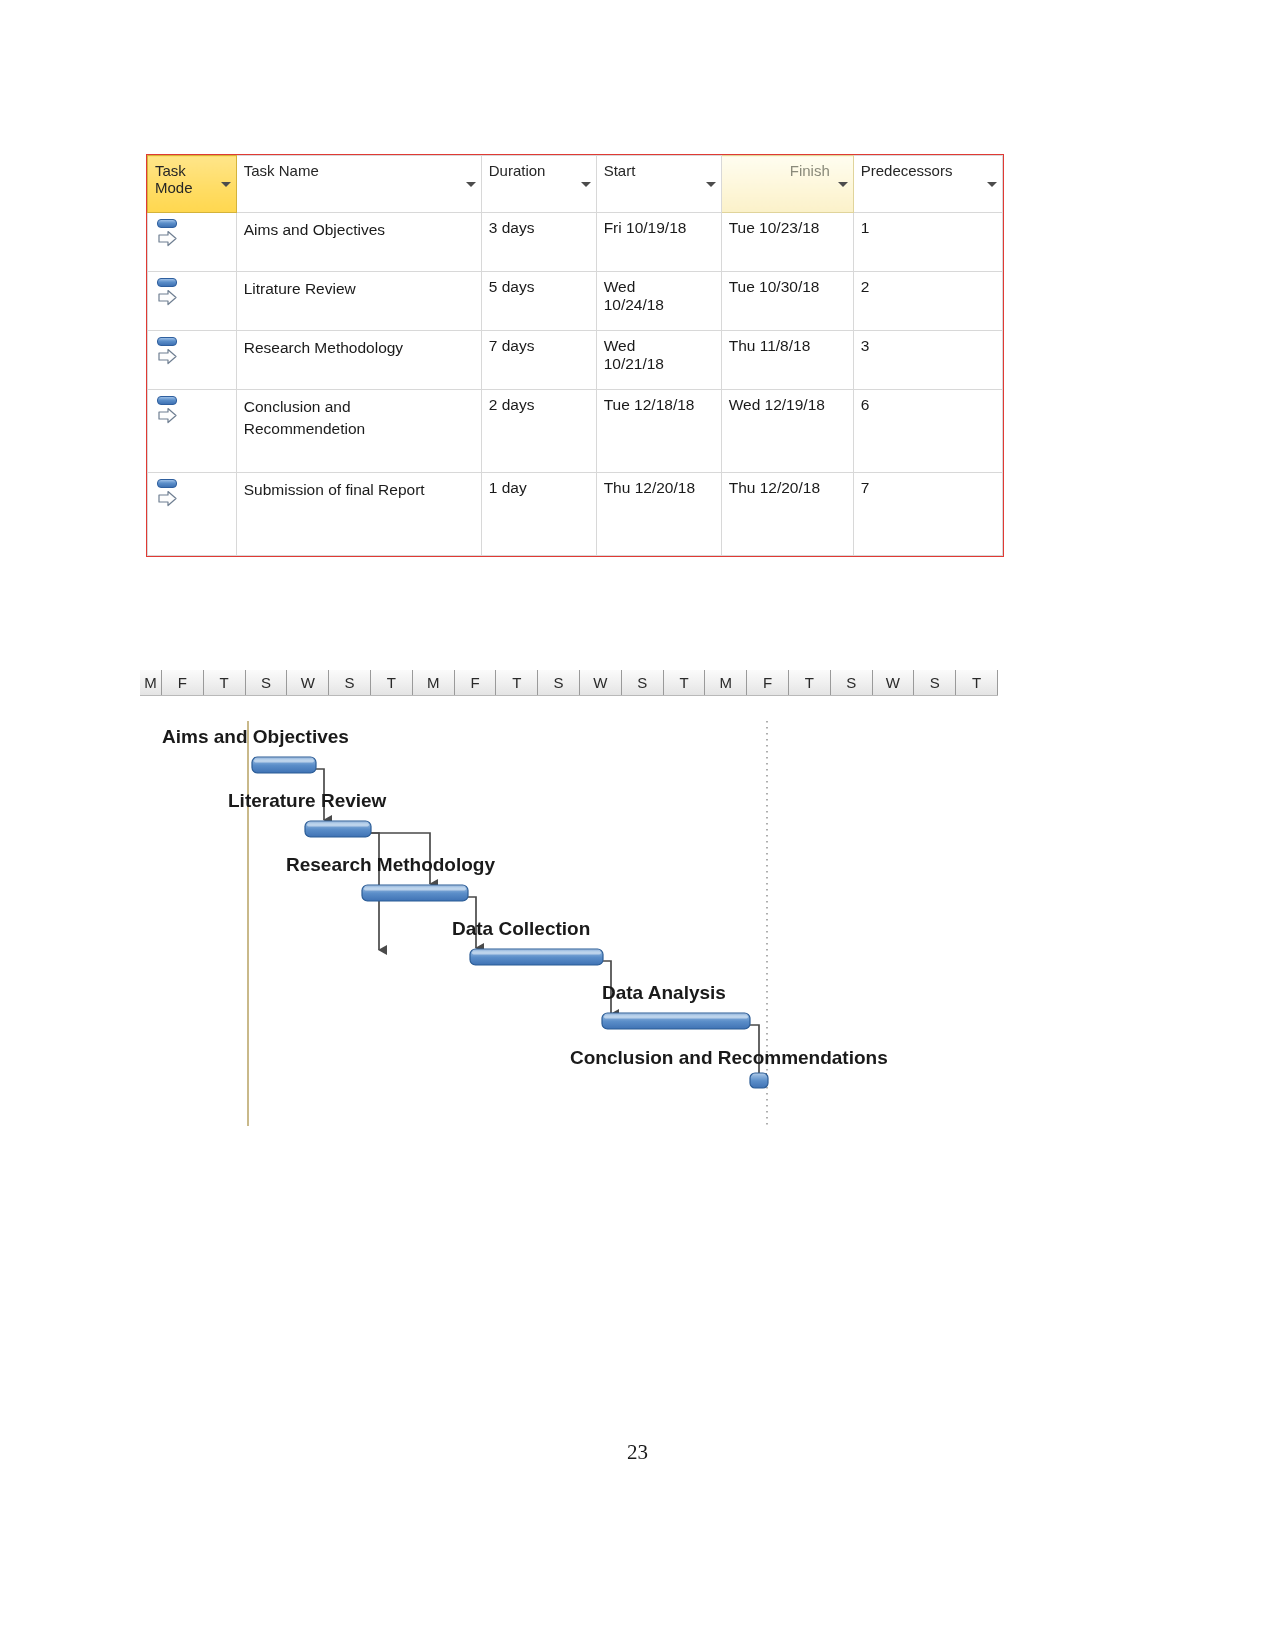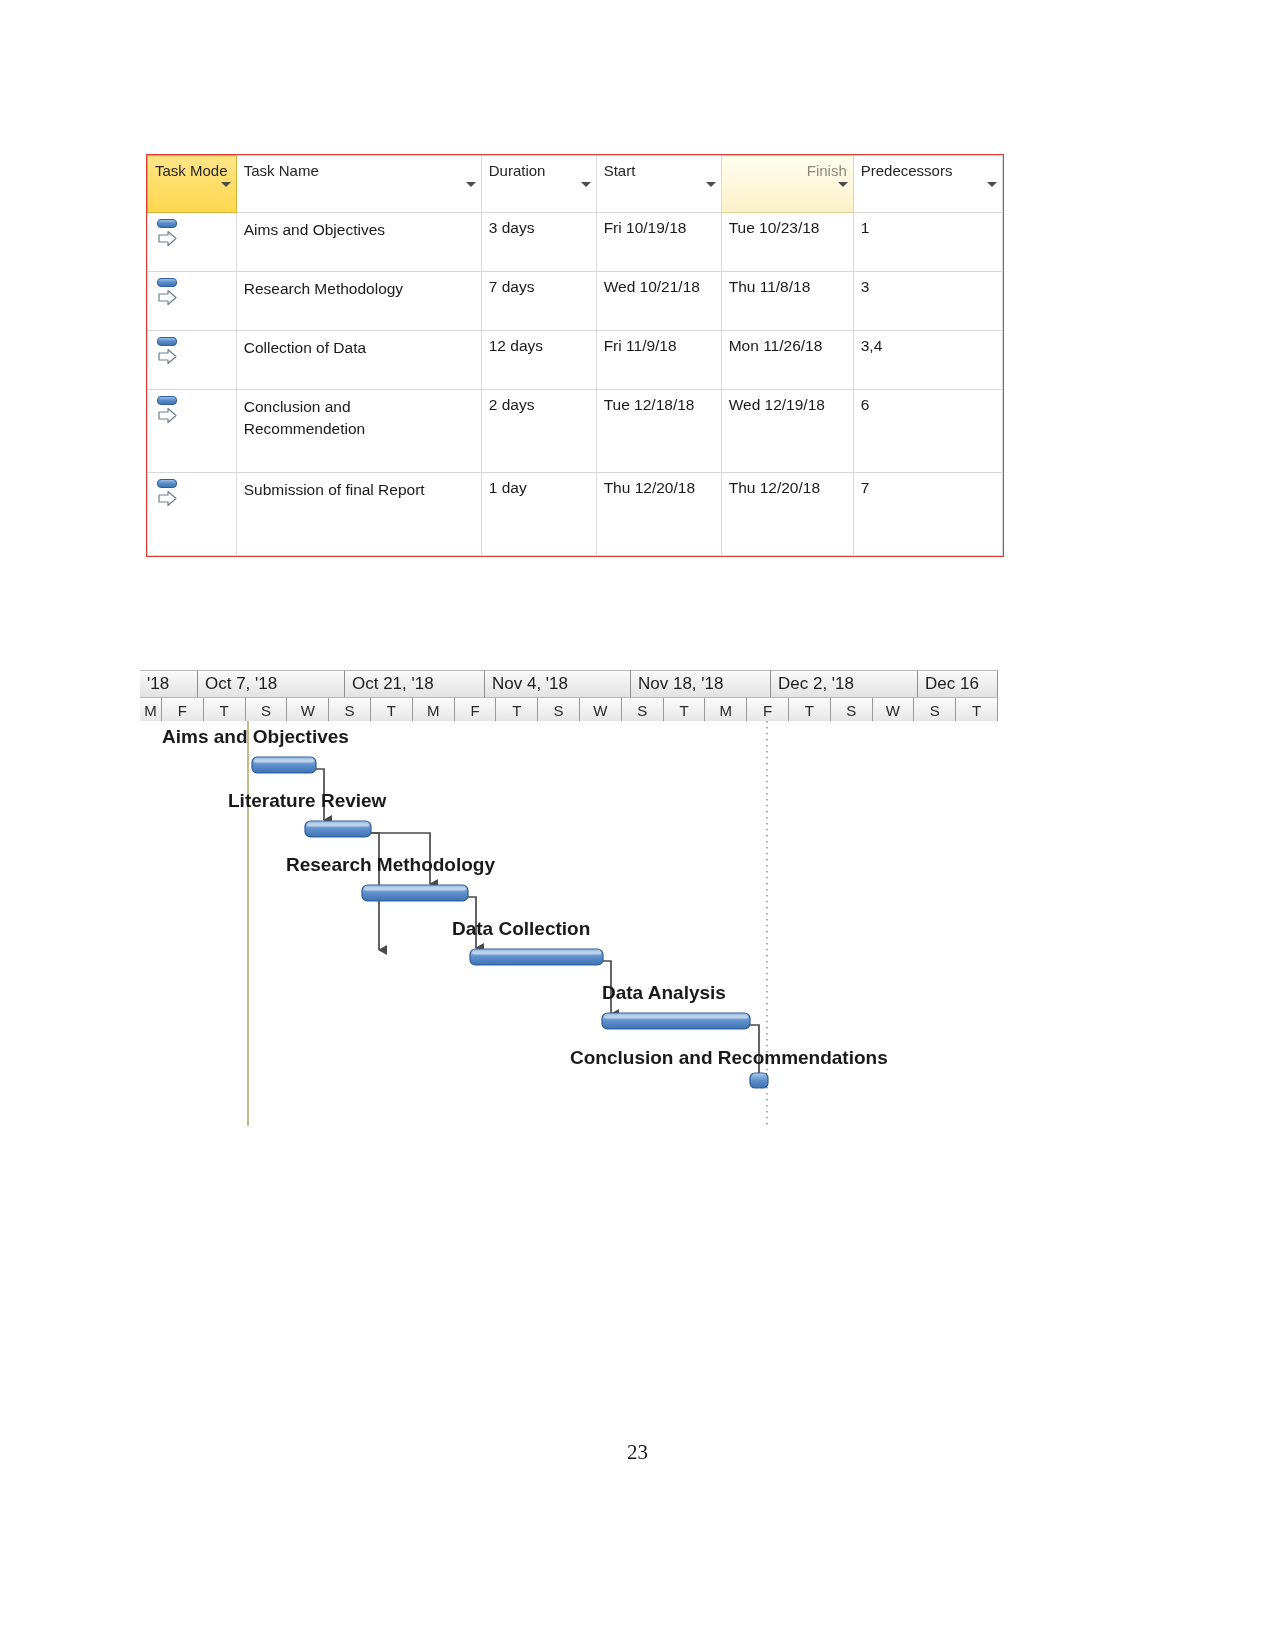--- a/index.html
+++ b/index.html
@@ -9,21 +9,21 @@
     position:relative;overflow:hidden;
   }
 
   
   #project-table{
     position:absolute;left:146px;top:154px;width:858px;
     border:1.5px solid #e03a34;background:#fff;box-sizing:border-box;
   }
   table.grid{border-collapse:collapse;width:100%;table-layout:fixed;font-size:15.5px;color:#1a1a1a;}
   table.grid th,table.grid td{
-    border:1px solid #d8d8d8;vertical-align:top;padding:6px 6px 6px 7px;
+    border:1px solid #d8d8d8;vertical-align:top;padding:6px 23px 6px 7px;
     background:#fff;
   }
   thead th{
     background:linear-gradient(to bottom,#f2f2f2 0%,#e6e6e6 55%,#dcdcdc 100%);
     font-weight:400;font-size:15px;color:#262626;
     padding:7px 18px 7px 7px;position:relative;height:44px;
     text-align:left;vertical-align:top;border:1px solid #c8c8c8;
   }
   thead th.hl-yellow{
     background:linear-gradient(to bottom,#ffe17a 0%,#ffd champion 0%,#ffda5e 60%,#ffd24d 100%);
@@ -158,41 +158,41 @@
         </tr>
         <tr class="row-tall">
           <td class="c-taskmode">
             <span class="tm-icon">
               <span class="tm-bar"></span>
               <svg class="tm-arrow" width="20" height="17" viewBox="0 0 20 17">
                 <path d="M1,5 L10,5 L10,1.5 L18,8.5 L10,15.5 L10,12 L1,12 Z" fill="#fdfdfd" stroke="#6f7f92" stroke-width="1.2" stroke-linejoin="round"></path>
               </svg>
             </span>
           </td>
+          <td class="c-name">Litrature Review</td>
+          <td>5 days</td>
+          <td class="">Wed 10/24/18</td>
+          <td class="">Tue 10/30/18</td>
+          <td>2</td>
+        </tr>
+        <tr class="row-tall">
+          <td class="c-taskmode">
+            <span class="tm-icon">
+              <span class="tm-bar"></span>
+              <svg class="tm-arrow" width="20" height="17" viewBox="0 0 20 17">
+                <path d="M1,5 L10,5 L10,1.5 L18,8.5 L10,15.5 L10,12 L1,12 Z" fill="#fdfdfd" stroke="#6f7f92" stroke-width="1.2" stroke-linejoin="round"></path>
+              </svg>
+            </span>
+          </td>
           <td class="c-name">Research Methodology</td>
           <td>7 days</td>
           <td class="">Wed 10/21/18</td>
           <td class="">Thu 11/8/18</td>
           <td>3</td>
         </tr>
-        <tr class="row-tall">
-          <td class="c-taskmode">
-            <span class="tm-icon">
-              <span class="tm-bar"></span>
-              <svg class="tm-arrow" width="20" height="17" viewBox="0 0 20 17">
-                <path d="M1,5 L10,5 L10,1.5 L18,8.5 L10,15.5 L10,12 L1,12 Z" fill="#fdfdfd" stroke="#6f7f92" stroke-width="1.2" stroke-linejoin="round"></path>
-              </svg>
-            </span>
-          </td>
-          <td class="c-name">Collection of Data</td>
-          <td>12 days</td>
-          <td class="">Fri 11/9/18</td>
-          <td class="">Mon 11/26/18</td>
-          <td>3,4</td>
-        </tr>
         <tr class="row-xtall">
           <td class="c-taskmode">
             <span class="tm-icon">
               <span class="tm-bar"></span>
               <svg class="tm-arrow" width="20" height="17" viewBox="0 0 20 17">
                 <path d="M1,5 L10,5 L10,1.5 L18,8.5 L10,15.5 L10,12 L1,12 Z" fill="#fdfdfd" stroke="#6f7f92" stroke-width="1.2" stroke-linejoin="round"></path>
               </svg>
             </span>
           </td>
           <td class="c-name">Conclusion and Recommendetion</td>
@@ -214,29 +214,20 @@
           <td>1 day</td>
           <td class="sel">Thu 12/20/18</td>
           <td class="sel">Thu 12/20/18</td>
           <td>7</td>
         </tr>
       </tbody>
   </table>
 </div>
 
 <div id="timescale">
-  <div class="ts-row ts-top" id="ts-top">
-      <div class="cell" style="width: 58px;">'18</div>
-      <div class="cell" style="width: 147px;">Oct 7, '18</div>
-      <div class="cell" style="width: 140px;">Oct 21, '18</div>
-      <div class="cell" style="width: 146px;">Nov 4, '18</div>
-      <div class="cell" style="width: 140px;">Nov 18, '18</div>
-      <div class="cell" style="width: 147px;">Dec 2, '18</div>
-      <div class="cell" style="width: 80px;">Dec 16</div>
-    </div>
   <div class="ts-row ts-bot" id="ts-bot">
       <div class="cell" style="width: 22px;">M</div>
       <div class="cell" style="width: 41.8px;">F</div>
       <div class="cell" style="width: 41.8px;">T</div>
       <div class="cell" style="width: 41.8px;">S</div>
       <div class="cell" style="width: 41.8px;">W</div>
       <div class="cell" style="width: 41.8px;">S</div>
       <div class="cell" style="width: 41.8px;">T</div>
       <div class="cell" style="width: 41.8px;">M</div>
       <div class="cell" style="width: 41.8px;">F</div>

